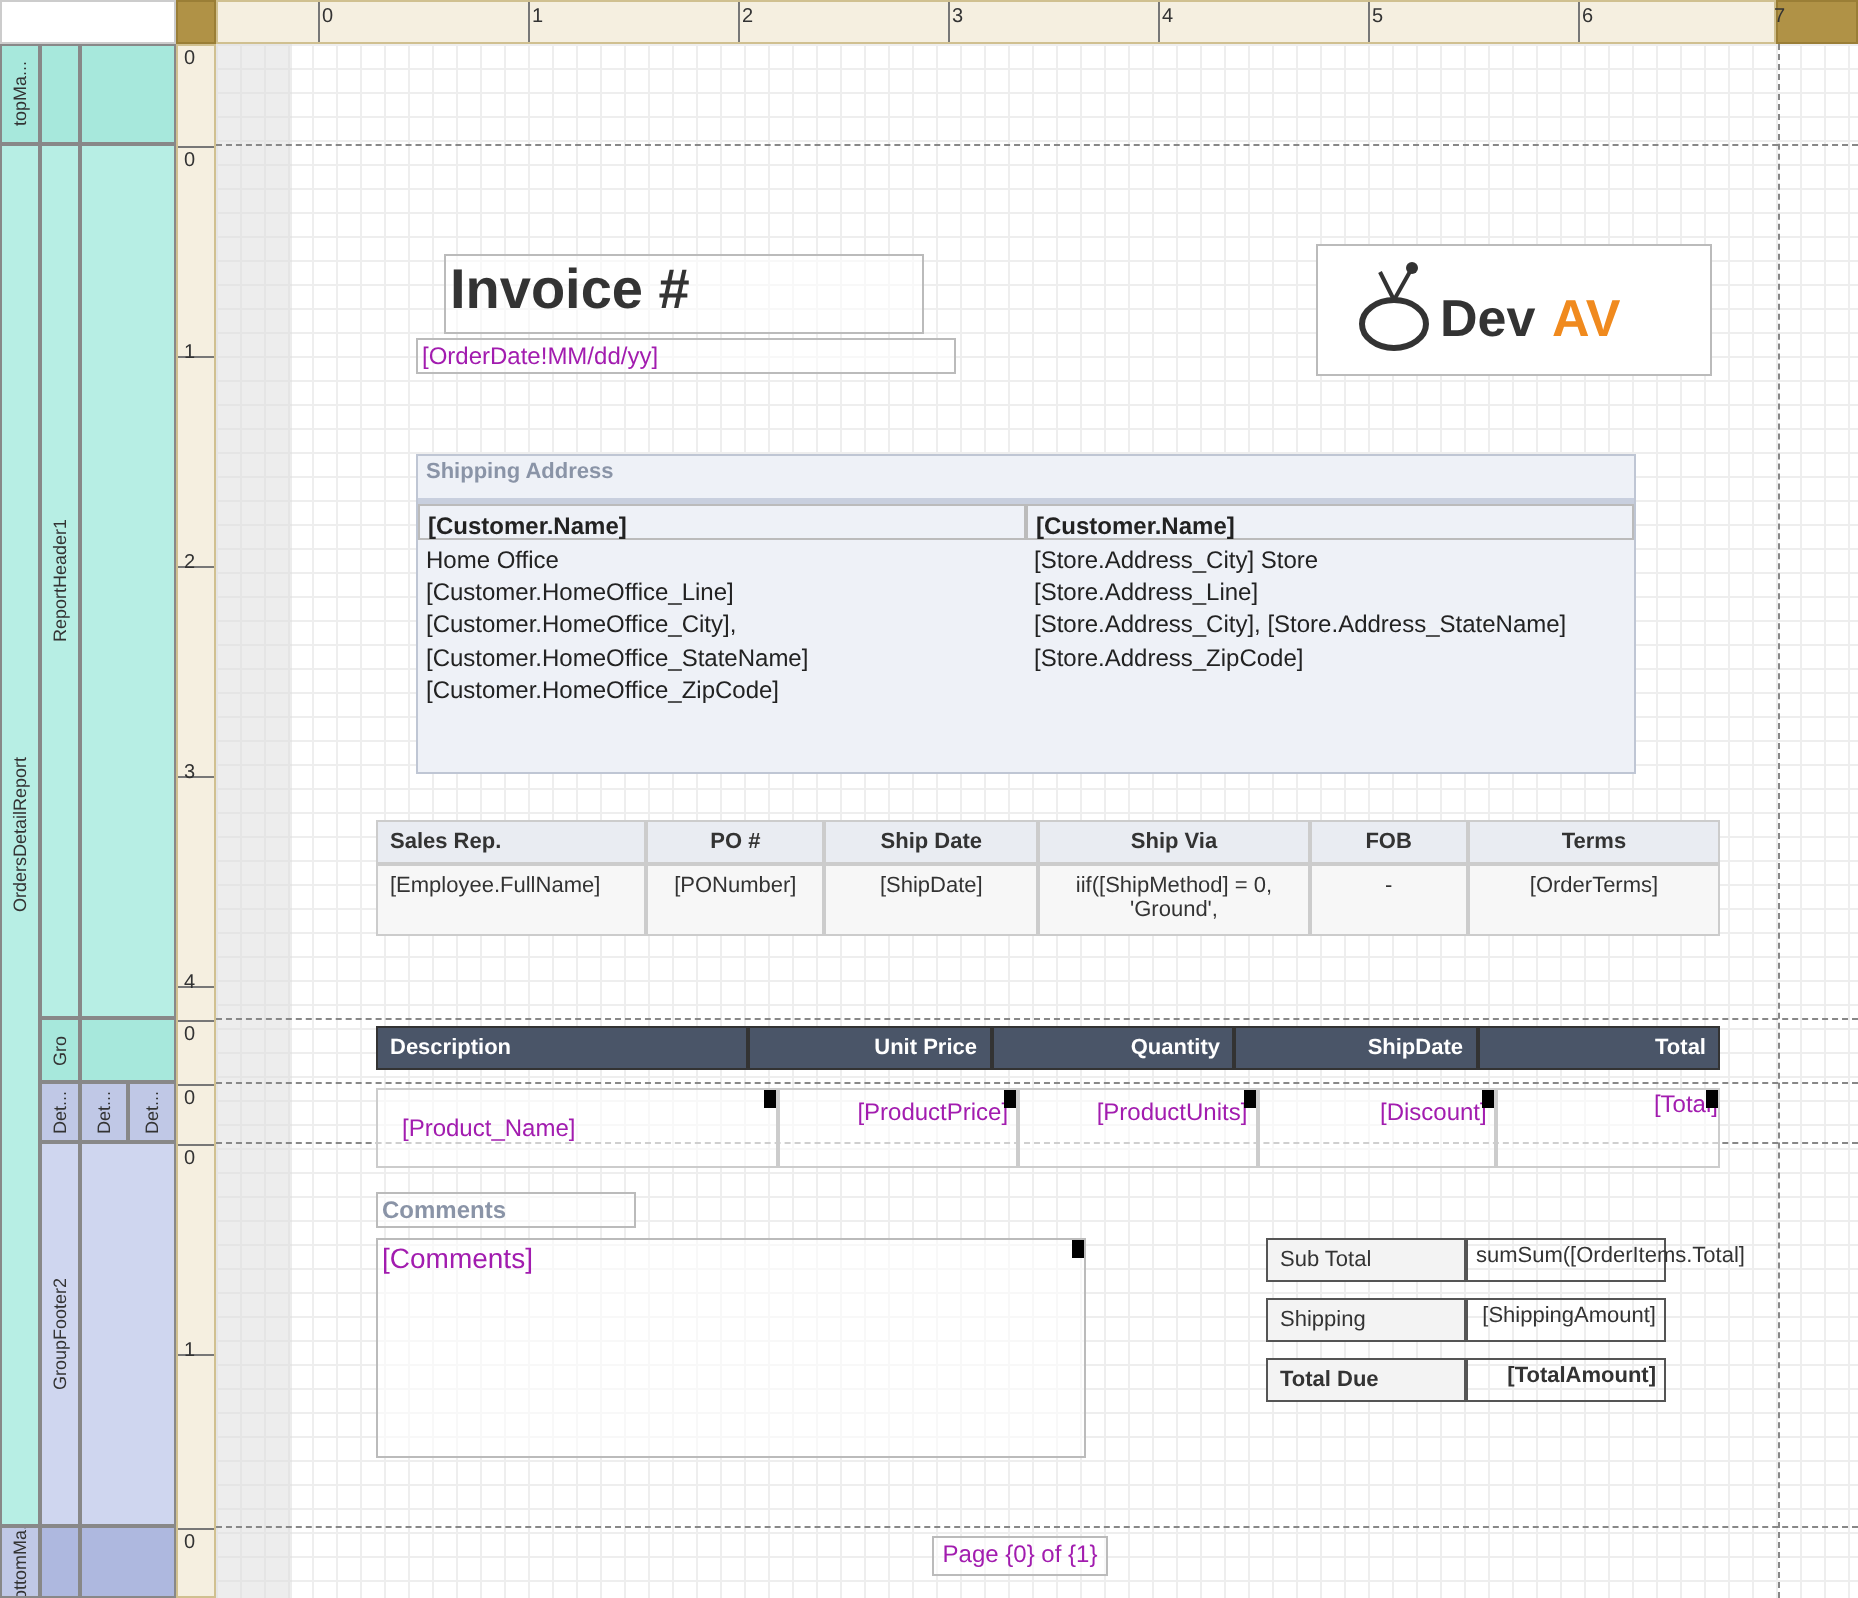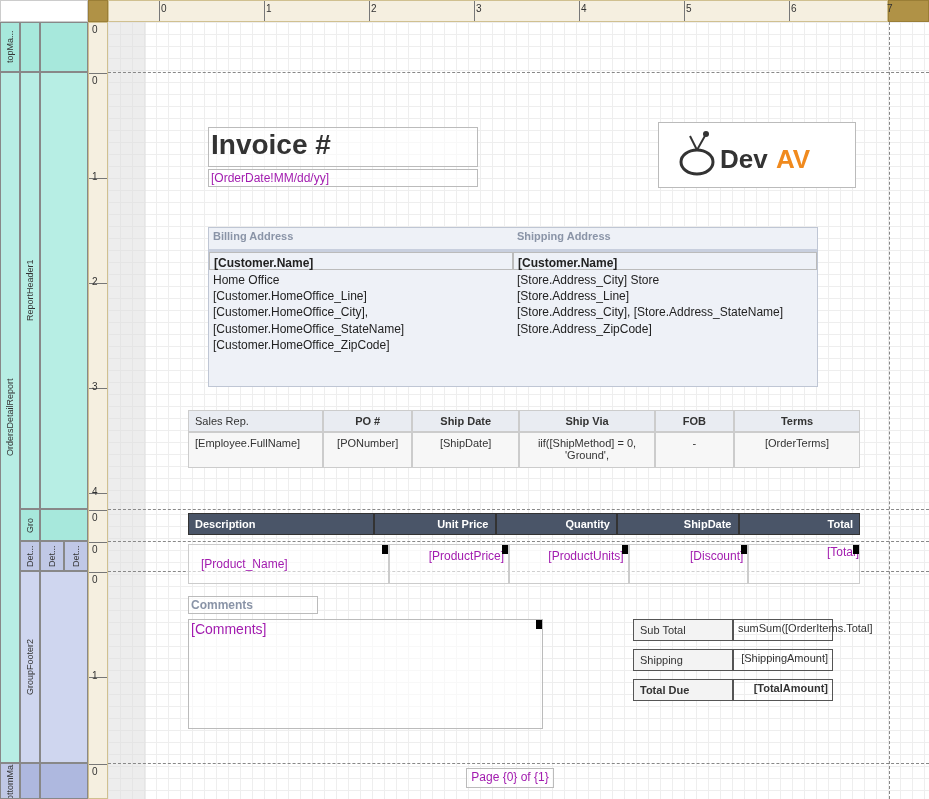--- a/index.html
+++ b/index.html
@@ -144,38 +144,37 @@
   <div class="band-sep" style="top:50px"></div>
   <div class="band-sep" style="top:487px"></div>
   <div class="band-sep" style="top:519px"></div>
   <div class="band-sep" style="top:549px"></div>
   <div class="band-sep" style="top:741px"></div>
 
   <div class="bandc" style="top:0;height:50px"></div>
 
   <div class="bandc" style="top:50px;height:437px">
 
-    <div class="el el-big" style="left:100px;top:55px;width:270px;height:40px">Invoice #</div>
+    <div class="el el-big" style="left:114px;top:55px;width:240px;height:40px">Invoice #</div>
 
     <div class="el" style="left:100px;top:97px;width:270px;height:18px">[OrderDate!MM/dd/yy]</div>
 
     <div class="logo-wrap" style="left:550px;top:50px;width:198px;height:66px">
       <svg class="logo-svg" viewBox="0 0 170 50">
         <ellipse cx="25" cy="32" rx="16" ry="12" fill="none" stroke="#333" stroke-width="3"></ellipse>
         <line x1="25" y1="20" x2="18" y2="6" stroke="#333" stroke-width="2"></line>
         <line x1="25" y1="20" x2="34" y2="4" stroke="#333" stroke-width="2"></line>
         <circle cx="34" cy="4" r="3" fill="#333"></circle>
         <text x="48" y="38" font-family="Arial" font-size="26" font-weight="800" fill="#333">Dev</text>
         <text x="104" y="38" font-family="Arial" font-size="26" font-weight="800" fill="#f08a1e">AV</text>
       </svg>
     </div>
 
     <div class="addr-box" style="position:absolute;left:100px;top:155px;width:610px;height:160px">
       <div style="display:flex;height:22px">
-        <div class="addr-hdr" style="flex:1">Billing Address</div>
         <div class="addr-hdr" style="flex:1">Shipping Address</div>
       </div>
       <div style="display:flex;height:20px;border-top:2px solid #c8cfde">
         <div class="addr-body" style="flex:1;font-weight:700;position:relative;border:1px solid #bbb">[Customer.Name]<span class="marker"></span></div>
         <div class="addr-body" style="flex:1;font-weight:700;position:relative;border:1px solid #bbb">[Customer.Name]<span class="marker"></span></div>
       </div>
       <div style="display:flex;height:110px">
         <div class="addr-body" style="flex:1;white-space:pre-line">Home Office
 [Customer.HomeOffice_Line]
 [Customer.HomeOffice_City],
@@ -183,21 +182,21 @@
 [Customer.HomeOffice_ZipCode]</div>
         <div class="addr-body" style="flex:1;white-space:pre-line">[Store.Address_City] Store
 [Store.Address_Line]
 [Store.Address_City], [Store.Address_StateName]
 [Store.Address_ZipCode]</div>
       </div>
     </div>
 
     <div style="position:absolute;left:80px;top:338px;width:672px">
       <div style="display:flex">
-        <div class="tbl-cell" style="flex:1.3;font-weight:400;background:#e9ecf2;text-align:left">Sales Rep.</div>
+        <div class="tbl-cell" style="flex:1.3;font-weight:700;background:#e9ecf2;text-align:left">Sales Rep.</div>
         <div class="tbl-cell" style="flex:.8;font-weight:700;background:#e9ecf2">PO #</div>
         <div class="tbl-cell" style="flex:1;font-weight:700;background:#e9ecf2">Ship Date</div>
         <div class="tbl-cell" style="flex:1.3;font-weight:700;background:#e9ecf2">Ship Via</div>
         <div class="tbl-cell" style="flex:.7;font-weight:700;background:#e9ecf2">FOB</div>
         <div class="tbl-cell" style="flex:1.2;font-weight:700;background:#e9ecf2">Terms</div>
       </div>
       <div style="display:flex;height:36px">
         <div class="tbl-cell" style="flex:1.3;text-align:left;position:relative">[Employee.FullName]<span class="marker"></span></div>
         <div class="tbl-cell" style="flex:.8;position:relative">[PONumber]<span class="marker"></span></div>
         <div class="tbl-cell" style="flex:1;position:relative">[ShipDate]<span class="marker"></span></div>

